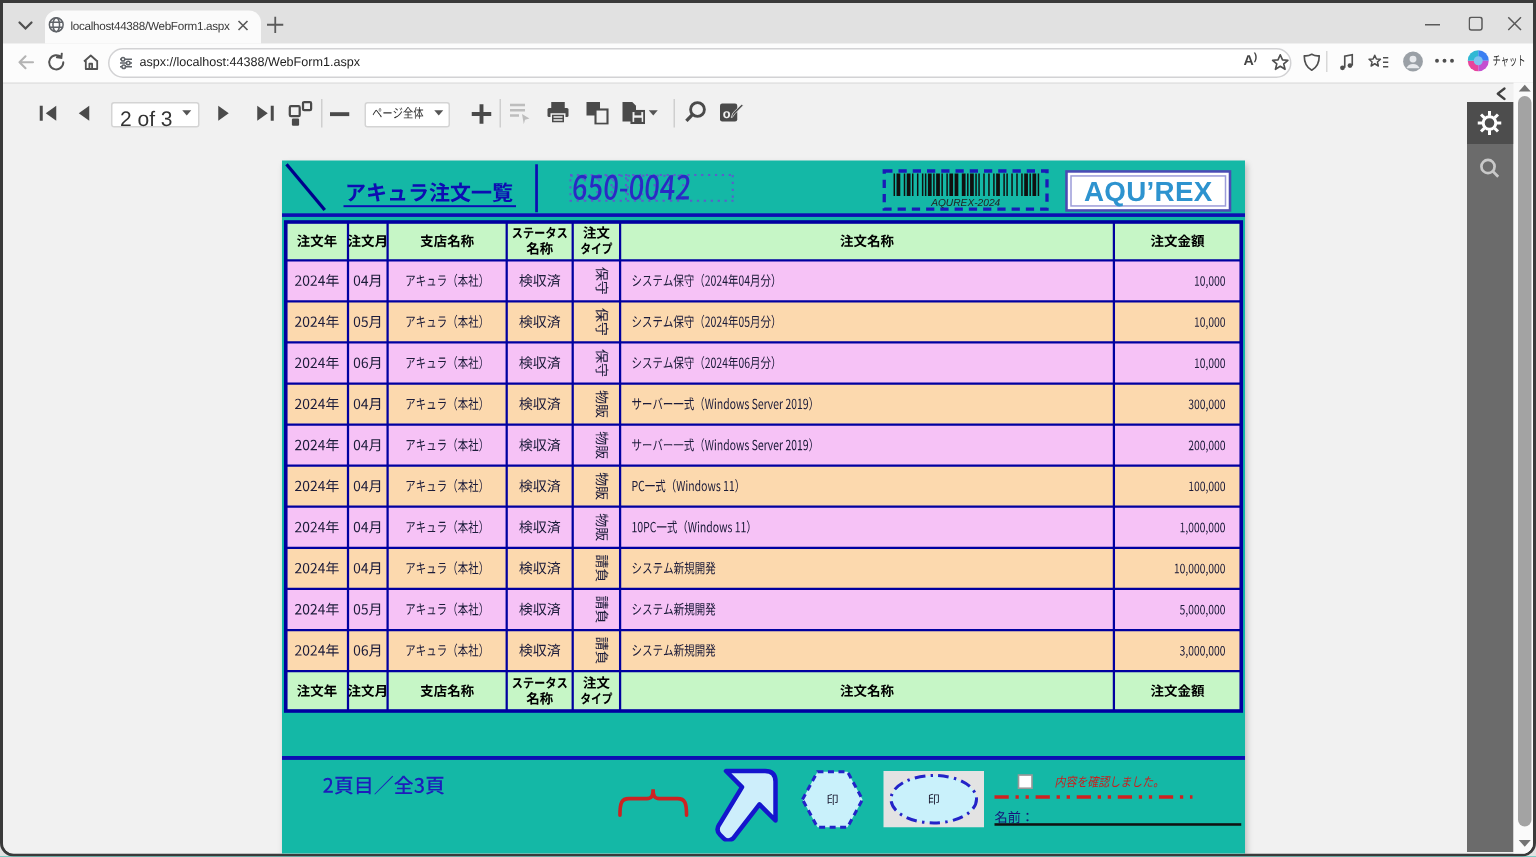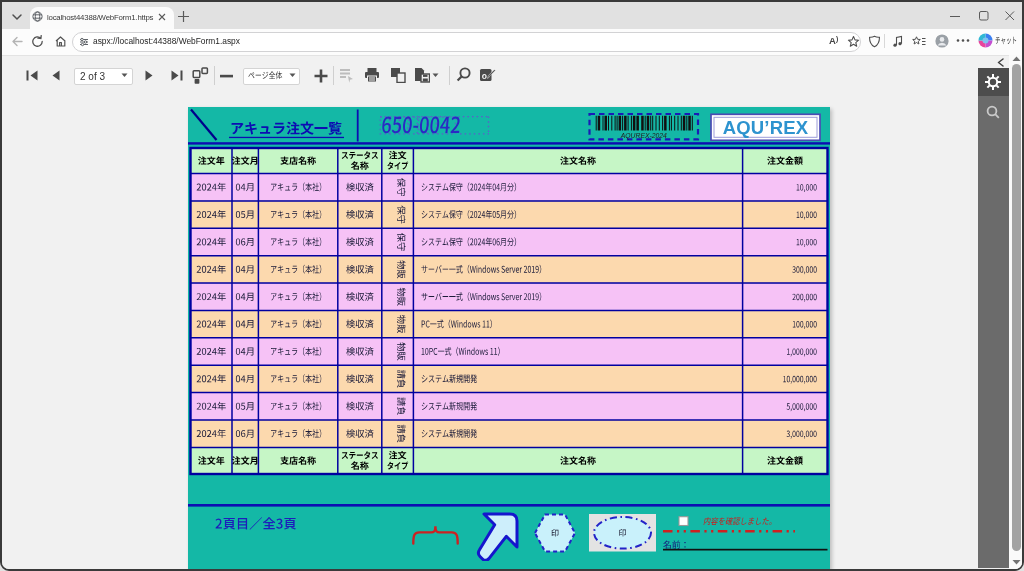--- a/index.html
+++ b/index.html
@@ -10,21 +10,21 @@
 <div style="position:absolute;left:0;top:0;width:1024px;height:27px;background:#e1e1e1"></div>
 <svg style="position:absolute;left:8px;top:10px" width="14" height="10" viewBox="0 0 14 10">
       <path d="M3 3l4 4 4-4" stroke="#4f4f4f" stroke-width="1.5" fill="none" stroke-linecap="round"></path>
     </svg>
 <div style="position:absolute;left:28px;top:5px;width:144px;height:22px;background:#fbfbfb;border-radius:8px 8px 0 0"></div>
 <svg style="position:absolute;left:30px;top:9px" width="11" height="11" viewBox="0 0 11 11">
       <circle cx="5.5" cy="5.5" r="4.6" stroke="#5f6368" fill="none"></circle>
       <ellipse cx="5.5" cy="5.5" rx="2.2" ry="4.6" stroke="#5f6368" fill="none"></ellipse>
       <path d="M1 3.8h9M1 7.2h9" stroke="#5f6368" fill="none"></path>
     </svg>
-<div style="position:absolute;left:45px;top:10.5px;font-size:7.8px;letter-spacing:-0.2px;color:#3a3a3a;width:110px;overflow:hidden;white-space:nowrap">localhost44388/WebForm1.https</div>
+<div style="position:absolute;left:45px;top:10.5px;font-size:7.8px;letter-spacing:-0.2px;color:#3a3a3a;width:110px;overflow:hidden;white-space:nowrap">localhost44388/WebForm1.aspx</div>
 <svg style="position:absolute;left:156px;top:11px" width="8" height="8" viewBox="0 0 8 8">
       <path d="M1 1l6 6M7 1l-6 6" stroke="#5a5a5a" stroke-width="1.1"></path>
     </svg>
 <svg style="position:absolute;left:176px;top:9px" width="11" height="11" viewBox="0 0 11 11">
       <path d="M5.5 0v11M0 5.5h11" stroke="#5a5a5a" stroke-width="1.2"></path>
     </svg>
 <svg style="position:absolute;left:948px;top:10px" width="11" height="9" viewBox="0 0 11 9">
       <path d="M0 4.5h10" stroke="#5a5a5a" stroke-width="1"></path>
     </svg>
 <svg style="position:absolute;left:977px;top:9px" width="10" height="10" viewBox="0 0 10 10">
@@ -90,21 +90,21 @@
     </svg>
 <div style="position:absolute;left:0;top:52.5px;width:1024px;height:516px;background:#f1f1f1;border-top:1px solid #e3e3e3"></div>
 <svg style="position:absolute;left:23px;top:66px" width="15" height="15" viewBox="0 0 15 15">
       <path d="M2.5 2.5v10" stroke="#4a4a4a" stroke-width="2"></path>
       <path d="M12.5 2.5L5.5 7.5l7 5z" fill="#4a4a4a"></path>
     </svg>
 <svg style="position:absolute;left:46px;top:66px" width="15" height="15" viewBox="0 0 15 15">
       <path d="M11.5 2.5l-7 5 7 5z" fill="#4a4a4a"></path>
     </svg>
 <div style="position:absolute;left:71.5px;top:65.5px;width:59px;height:17px;background:#fff;border:1px solid #d4d4d4;border-radius:2px;box-sizing:border-box"></div>
-<div style="position:absolute;left:78px;top:68.5px;font-size:10px;color:#333">2 of 3</div>
+<div style="position:absolute;left:78px;top:68.5px;font-size:14px;color:#333">2 of 3</div>
 <svg style="position:absolute;left:119px;top:71px" width="7" height="5" viewBox="0 0 7 5">
       <path d="M0.5 0.5l3 3.5 3-3.5z" fill="#555"></path>
     </svg>
 <svg style="position:absolute;left:140px;top:66px" width="15" height="15" viewBox="0 0 15 15">
       <path d="M3.5 2.5l7 5-7 5z" fill="#4a4a4a"></path>
     </svg>
 <svg style="position:absolute;left:167px;top:66px" width="15" height="15" viewBox="0 0 15 15">
       <path d="M2.5 2.5l7 5-7 5z" fill="#4a4a4a"></path>
       <path d="M12.5 2.5v10" stroke="#4a4a4a" stroke-width="2"></path>
     </svg>

